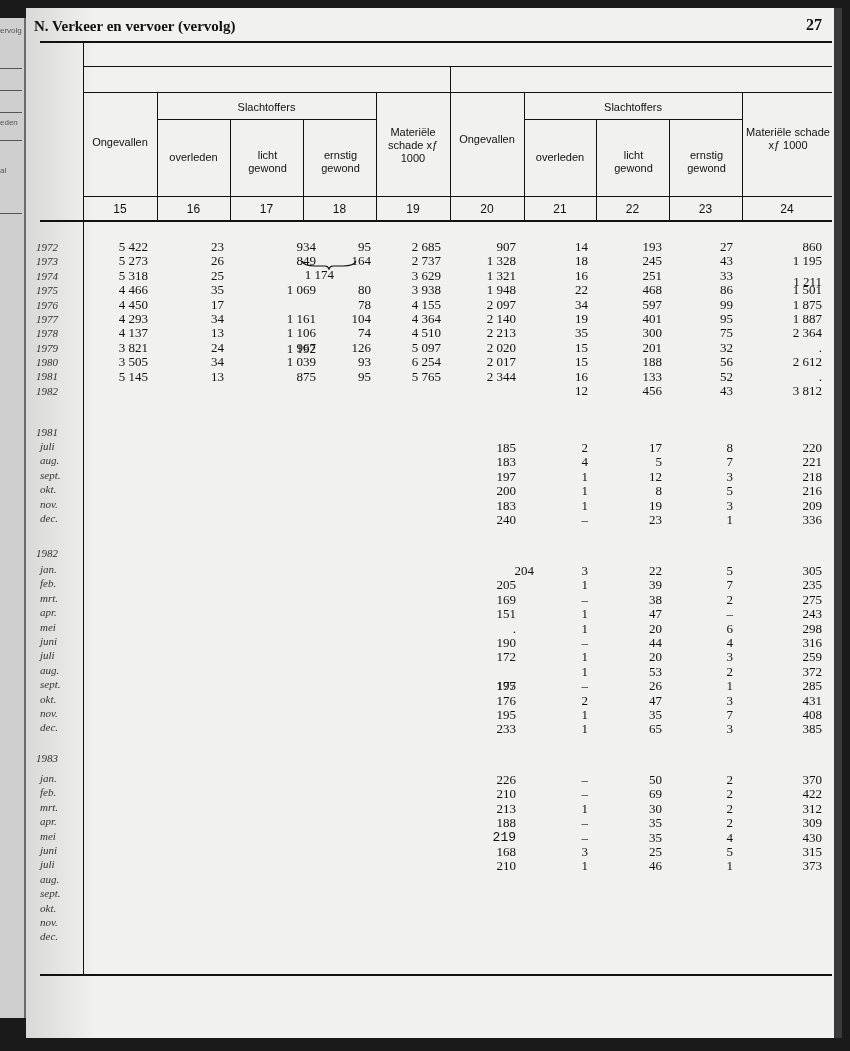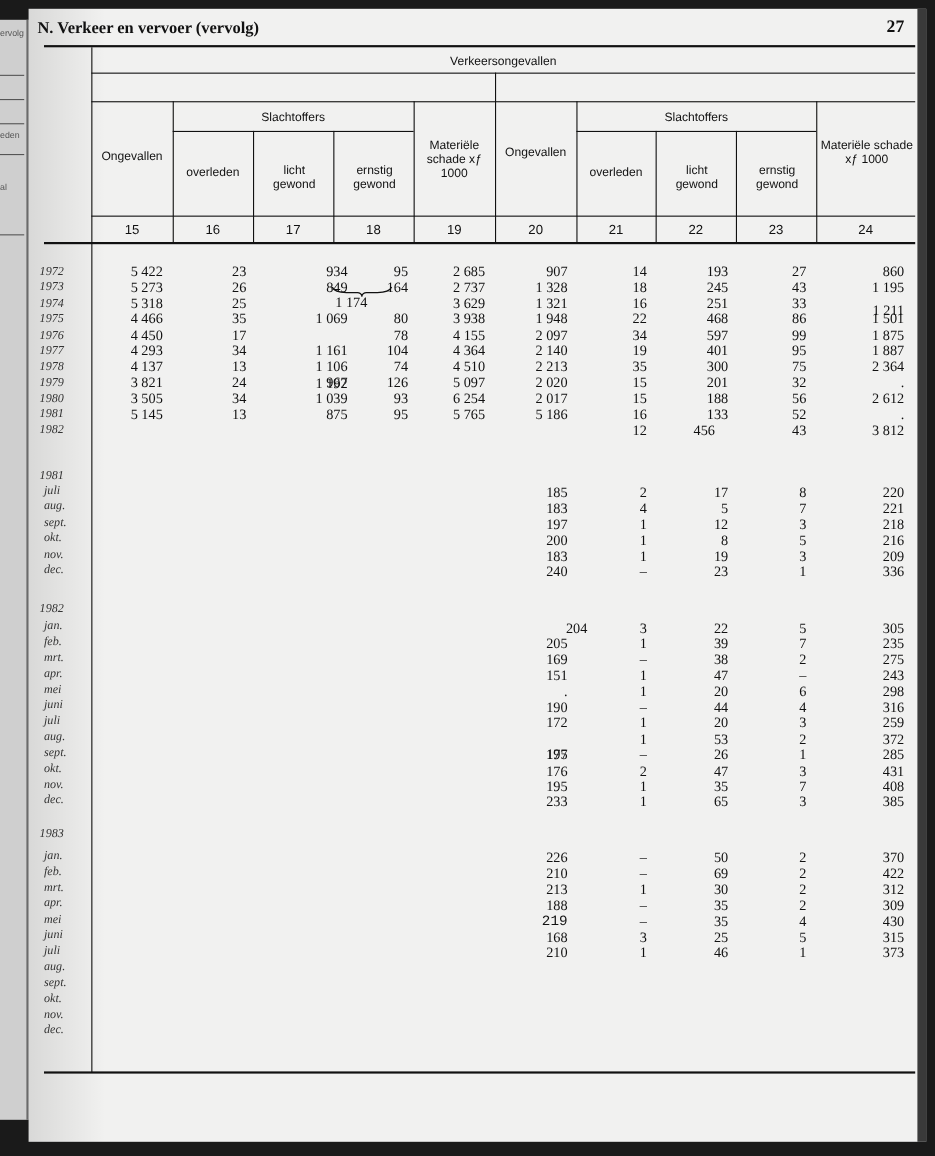--- a/index.html
+++ b/index.html
@@ -53,21 +53,20 @@
   <div class="vrule" style="left:131px;top:84px;height:128px;"></div>
   <div class="vrule" style="left:204px;top:111px;height:101px;"></div>
   <div class="vrule" style="left:277px;top:111px;height:101px;"></div>
   <div class="vrule" style="left:350px;top:84px;height:128px;"></div>
   <div class="vrule" style="left:424px;top:58px;height:154px;"></div>
   <div class="vrule" style="left:498px;top:84px;height:128px;"></div>
   <div class="vrule" style="left:570px;top:111px;height:101px;"></div>
   <div class="vrule" style="left:643px;top:111px;height:101px;"></div>
   <div class="vrule" style="left:716px;top:84px;height:128px;"></div>
 
-  <div class="hcell" style="left:57px;top:42px;width:749px;">Verkeersongevallen</div>
 
   <div class="hcell" style="left:57px;top:128px;width:74px;">Ongevallen</div>
   <div class="hcell" style="left:131px;top:93px;width:219px;">Slachtoffers</div>
   <div class="hcell" style="left:131px;top:143px;width:73px;">overleden</div>
   <div class="hcell" style="left:214px;top:141px;width:55px;">licht gewond</div>
   <div class="hcell" style="left:287px;top:141px;width:55px;">ernstig gewond</div>
   <div class="hcell" style="left:354px;top:118px;width:66px;">Materiële schade xƒ 1000</div>
 
   <div class="hcell" style="left:424px;top:125px;width:74px;">Ongevallen</div>
   <div class="hcell" style="left:498px;top:93px;width:218px;">Slachtoffers</div>
@@ -156,21 +155,21 @@
       <div class="num" style="left: 355px; width: 60px; top: 376px;"></div>
       <div class="num" style="left: 430px; width: 60px; top: 232px;">907</div>
       <div class="num" style="left: 430px; width: 60px; top: 246.4px;">1 328</div>
       <div class="num" style="left: 430px; width: 60px; top: 260.8px;">1 321</div>
       <div class="num" style="left: 430px; width: 60px; top: 275.2px;">1 948</div>
       <div class="num" style="left: 430px; width: 60px; top: 289.6px;">2 097</div>
       <div class="num" style="left: 430px; width: 60px; top: 304px;">2 140</div>
       <div class="num" style="left: 430px; width: 60px; top: 318.4px;">2 213</div>
       <div class="num" style="left: 430px; width: 60px; top: 332.8px;">2 020</div>
       <div class="num" style="left: 430px; width: 60px; top: 347.2px;">2 017</div>
-      <div class="num" style="left: 430px; width: 60px; top: 361.6px;">5 186</div>
+      <div class="num" style="left: 430px; width: 60px; top: 361.6px;">2 344</div>
       <div class="num" style="left: 430px; width: 60px; top: 376px;"></div>
       <div class="num" style="left: 502px; width: 60px; top: 232px;">14</div>
       <div class="num" style="left: 502px; width: 60px; top: 246.4px;">18</div>
       <div class="num" style="left: 502px; width: 60px; top: 260.8px;">16</div>
       <div class="num" style="left: 502px; width: 60px; top: 275.2px;">22</div>
       <div class="num" style="left: 502px; width: 60px; top: 289.6px;">34</div>
       <div class="num" style="left: 502px; width: 60px; top: 304px;">19</div>
       <div class="num" style="left: 502px; width: 60px; top: 318.4px;">35</div>
       <div class="num" style="left: 502px; width: 60px; top: 332.8px;">15</div>
       <div class="num" style="left: 502px; width: 60px; top: 347.2px;">15</div>
@@ -179,21 +178,21 @@
       <div class="num" style="left: 576px; width: 60px; top: 232px;">193</div>
       <div class="num" style="left: 576px; width: 60px; top: 246.4px;">245</div>
       <div class="num" style="left: 576px; width: 60px; top: 260.8px;">251</div>
       <div class="num" style="left: 576px; width: 60px; top: 275.2px;">468</div>
       <div class="num" style="left: 576px; width: 60px; top: 289.6px;">597</div>
       <div class="num" style="left: 576px; width: 60px; top: 304px;">401</div>
       <div class="num" style="left: 576px; width: 60px; top: 318.4px;">300</div>
       <div class="num" style="left: 576px; width: 60px; top: 332.8px;">201</div>
       <div class="num" style="left: 576px; width: 60px; top: 347.2px;">188</div>
       <div class="num" style="left: 576px; width: 60px; top: 361.6px;">133</div>
-      <div class="num" style="left: 564px; width: 60px; top: 376px;">456</div>
+      <div class="num" style="left: 576px; width: 60px; top: 376px;">456</div>
       <div class="num" style="left: 647px; width: 60px; top: 232px;">27</div>
       <div class="num" style="left: 647px; width: 60px; top: 246.4px;">43</div>
       <div class="num" style="left: 647px; width: 60px; top: 260.8px;">33</div>
       <div class="num" style="left: 647px; width: 60px; top: 275.2px;">86</div>
       <div class="num" style="left: 647px; width: 60px; top: 289.6px;">99</div>
       <div class="num" style="left: 647px; width: 60px; top: 304px;">95</div>
       <div class="num" style="left: 647px; width: 60px; top: 318.4px;">75</div>
       <div class="num" style="left: 647px; width: 60px; top: 332.8px;">32</div>
       <div class="num" style="left: 647px; width: 60px; top: 347.2px;">56</div>
       <div class="num" style="left: 647px; width: 60px; top: 361.6px;">52</div>

